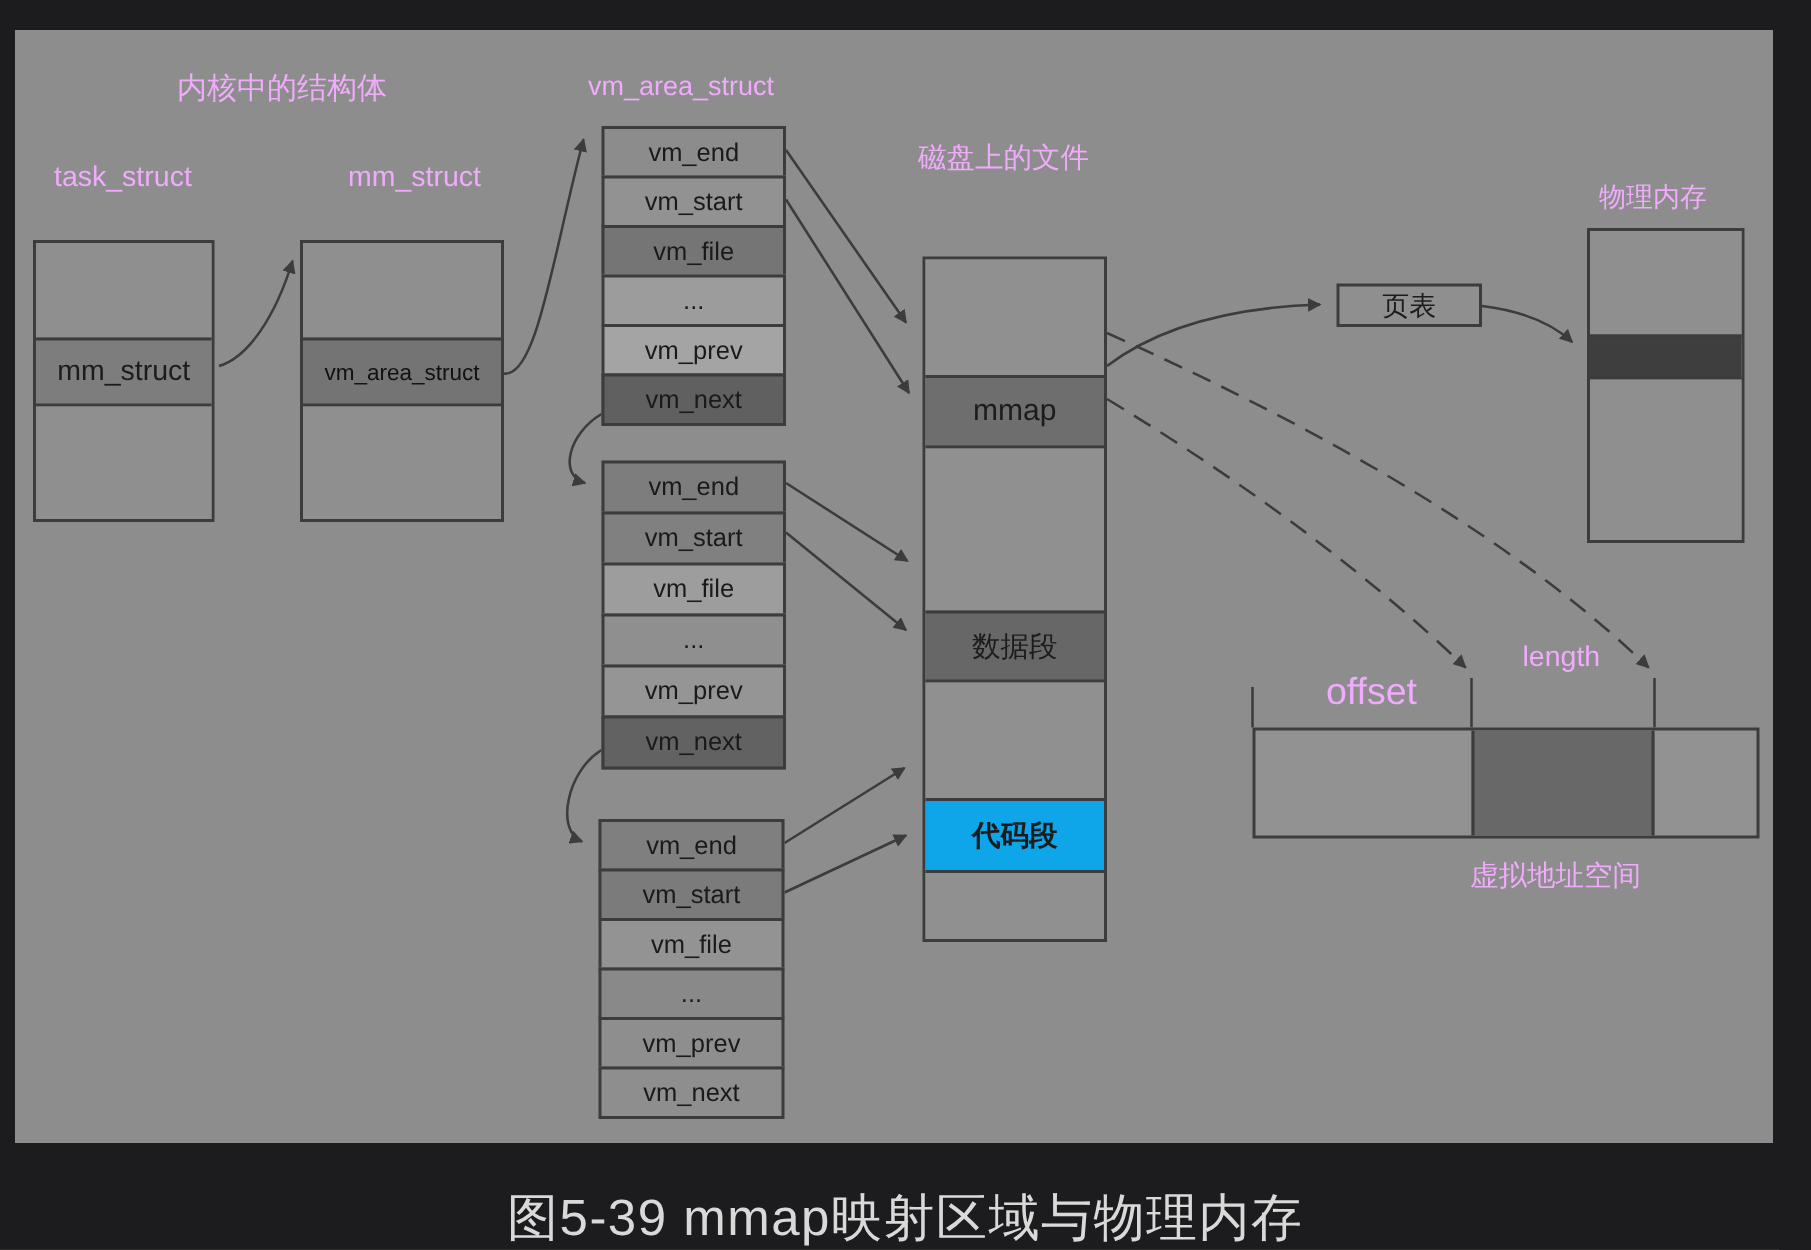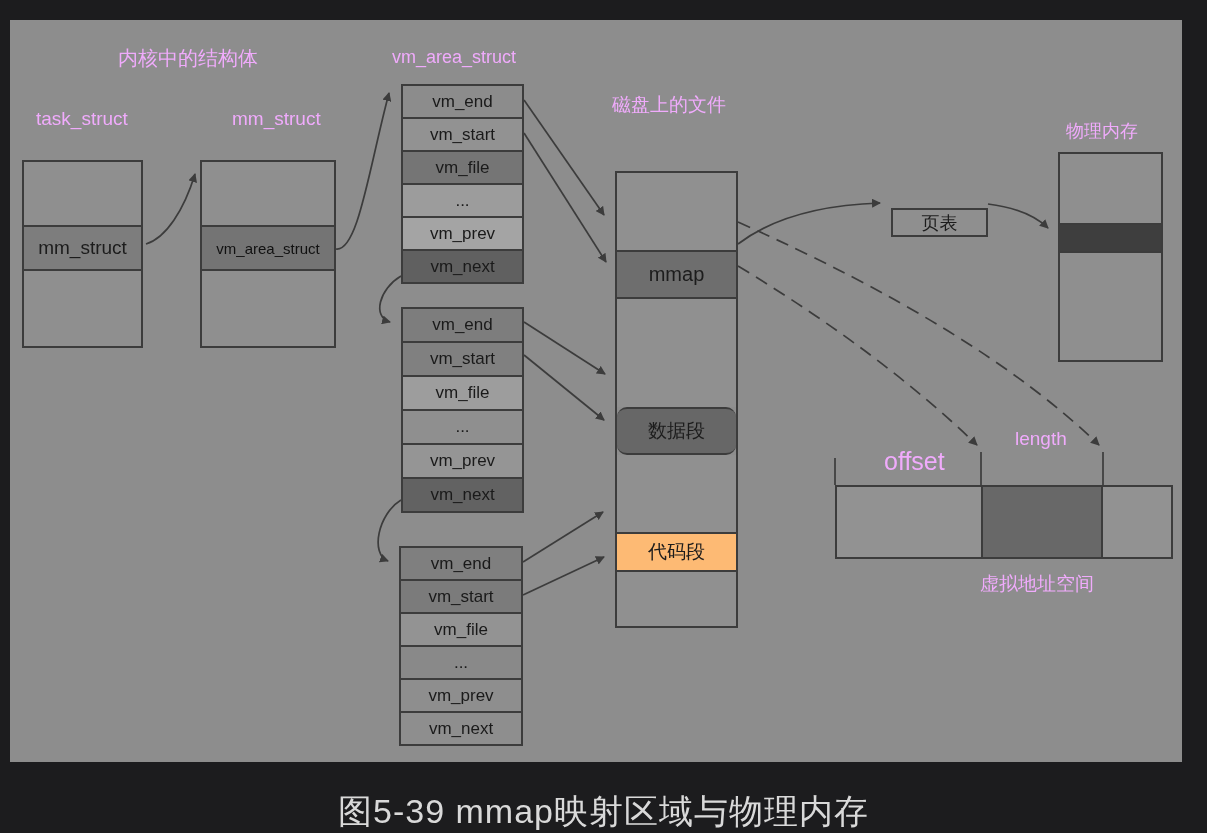--- a/index.html
+++ b/index.html
@@ -76,21 +76,21 @@
     font-size: 19px;
   }
 
   .ptbox {
     position: absolute;
     left: 891px; top: 189px;
     width: 97px; height: 29px;
     background: #8f8f8f;
     border: 2px solid #3c3c3c;
     display: flex; align-items: center; justify-content: center;
-    font-size: 18px; color: #1c1c1c; margin-top: 19px;
+    font-size: 18px; color: #1c1c1c;
   }
 
   .diskbox {
     position: absolute;
     left: 835px; top: 485px;
     width: 338px; height: 74px;
     background: #929292;
     border: 2px solid #3c3c3c;
   }
   .disk-mapped {
@@ -202,23 +202,23 @@
     <div class="vrow" style="height:35px; background:#939393;">vm_file</div>
     <div class="vrow" style="height:35px; background:#898989;">...</div>
     <div class="vrow" style="height:35px; background:#8e8e8e;">vm_prev</div>
     <div class="vrow" style="height:35px; background:#8e8e8e;">vm_next</div>
   </div>
 
   <div class="vaspace" style="left:615px; top:141px; width:123px; height:457px;margin-top:30px;">
     <div class="seg" style="height:77px; background:#909090;"></div>
     <div class="seg row bordered" style="height:49px; background:#6e6e6e; font-size:20px;">mmap</div>
     <div class="seg" style="height:108px; background:#909090;"></div>
-    <div class="seg row bordered" style="height:48px; background:#676767;border-radius:10px;">数据段</div>
+    <div class="seg row bordered" style="height:48px; background:#676767;">数据段</div>
     <div class="seg" style="height:77px; background:#909090;"></div>
-    <div class="seg row bordered" style="height:40px; background:#fdba74;">代码段</div>
+    <div class="seg row bordered" style="height:50px; background:#0ea5e9;font-weight:bold;">代码段</div>
     <div class="seg" style="flex:1; background:#909090;"></div>
   </div>
 
   <div class="ptbox">页表</div>
 
   <div class="physmem" style="left:1058px; top:152px; width:105px; height:210px;">
     <div class="seg" style="height:69px; background:#8f8f8f;"></div>
     <div class="seg row bordered" style="height:30px; background:#3e3e3e;"></div>
     <div class="seg" style="flex:1; background:#8f8f8f;"></div>
   </div>

